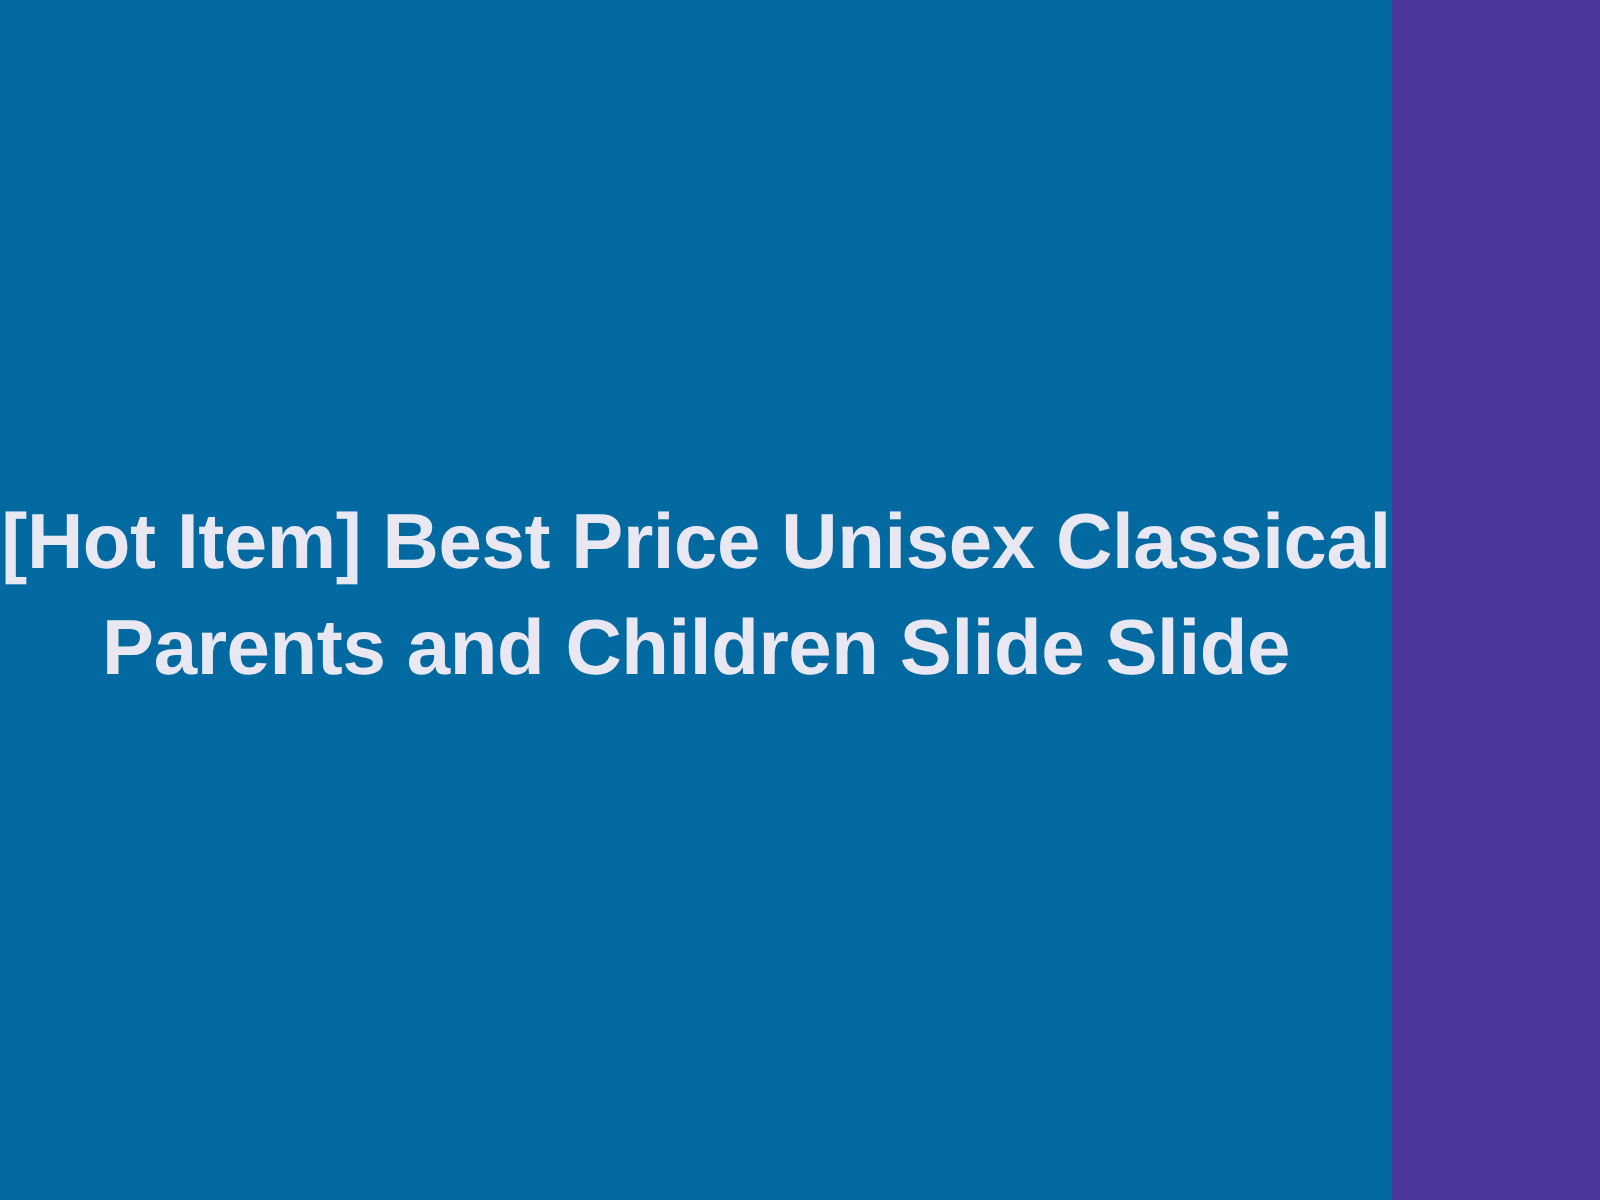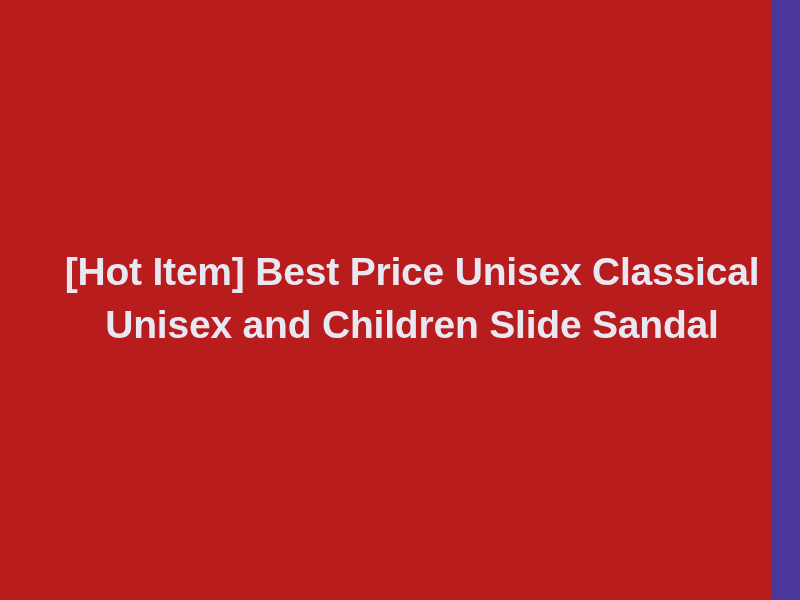--- a/index.html
+++ b/index.html
@@ -8,26 +8,26 @@
   }
   body {
     width: 800px;
     height: 600px;
     overflow: hidden;
     background: #4b369b;
     font-family: "Liberation Sans", sans-serif;
   }
   .card {
     position: relative;
-    width: 772px;
+    width: 696px;
     height: 600px;
-    background: #b91c1c;
+    background: #0369a1;
     display: flex;
     align-items: center;
-    justify-content: flex-end;
+    justify-content: flex-start;
     box-sizing: border-box;
   }
   .title-block {
     width: 720px;
     margin-top: -4px;
     text-align: center;
     display: flex;
     flex-direction: column;
     align-items: center;
     justify-content: center;
@@ -43,15 +43,15 @@
     white-space: nowrap;
     text-rendering: optimizeLegibility;
   }
 </style>
 </head>
 <body>
 
 <div class="card">
   <div class="title-block">
     <span class="title-line">[Hot Item] Best Price Unisex Classical</span>
-    <span class="title-line">Unisex and Children Slide Sandal</span>
+    <span class="title-line">Parents and Children Slide Slide</span>
   </div>
 </div>
 
 </body></html>

